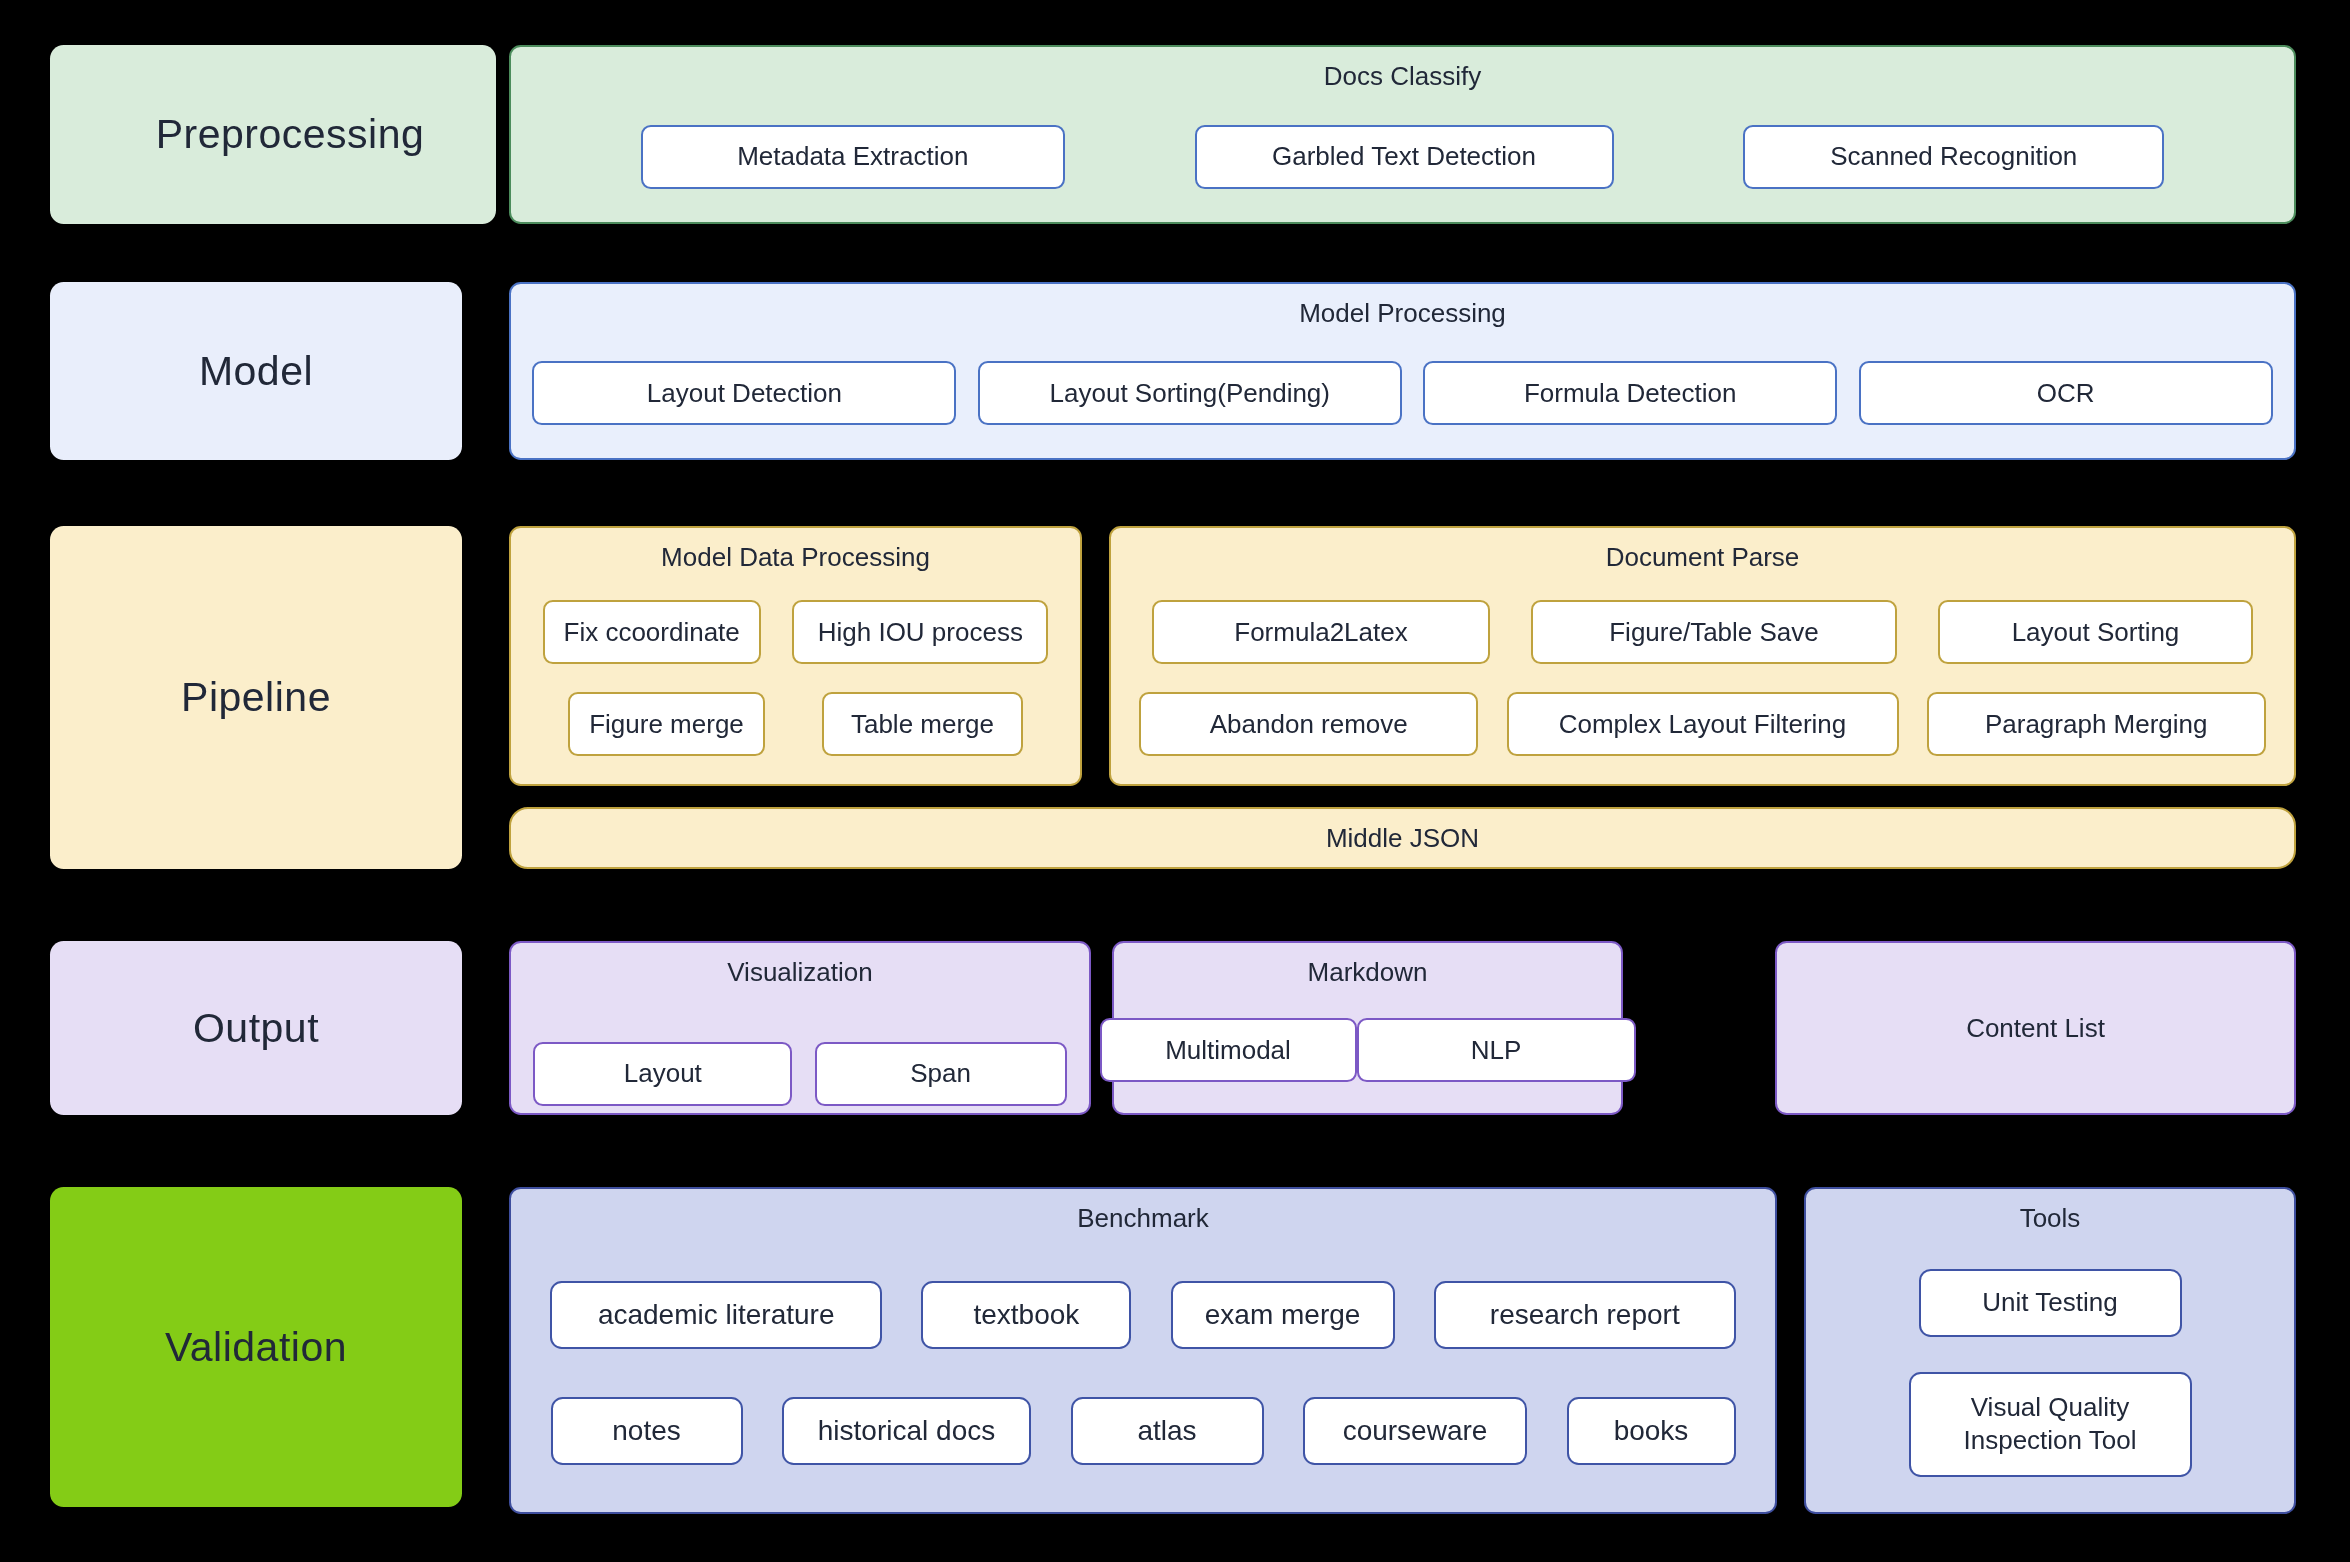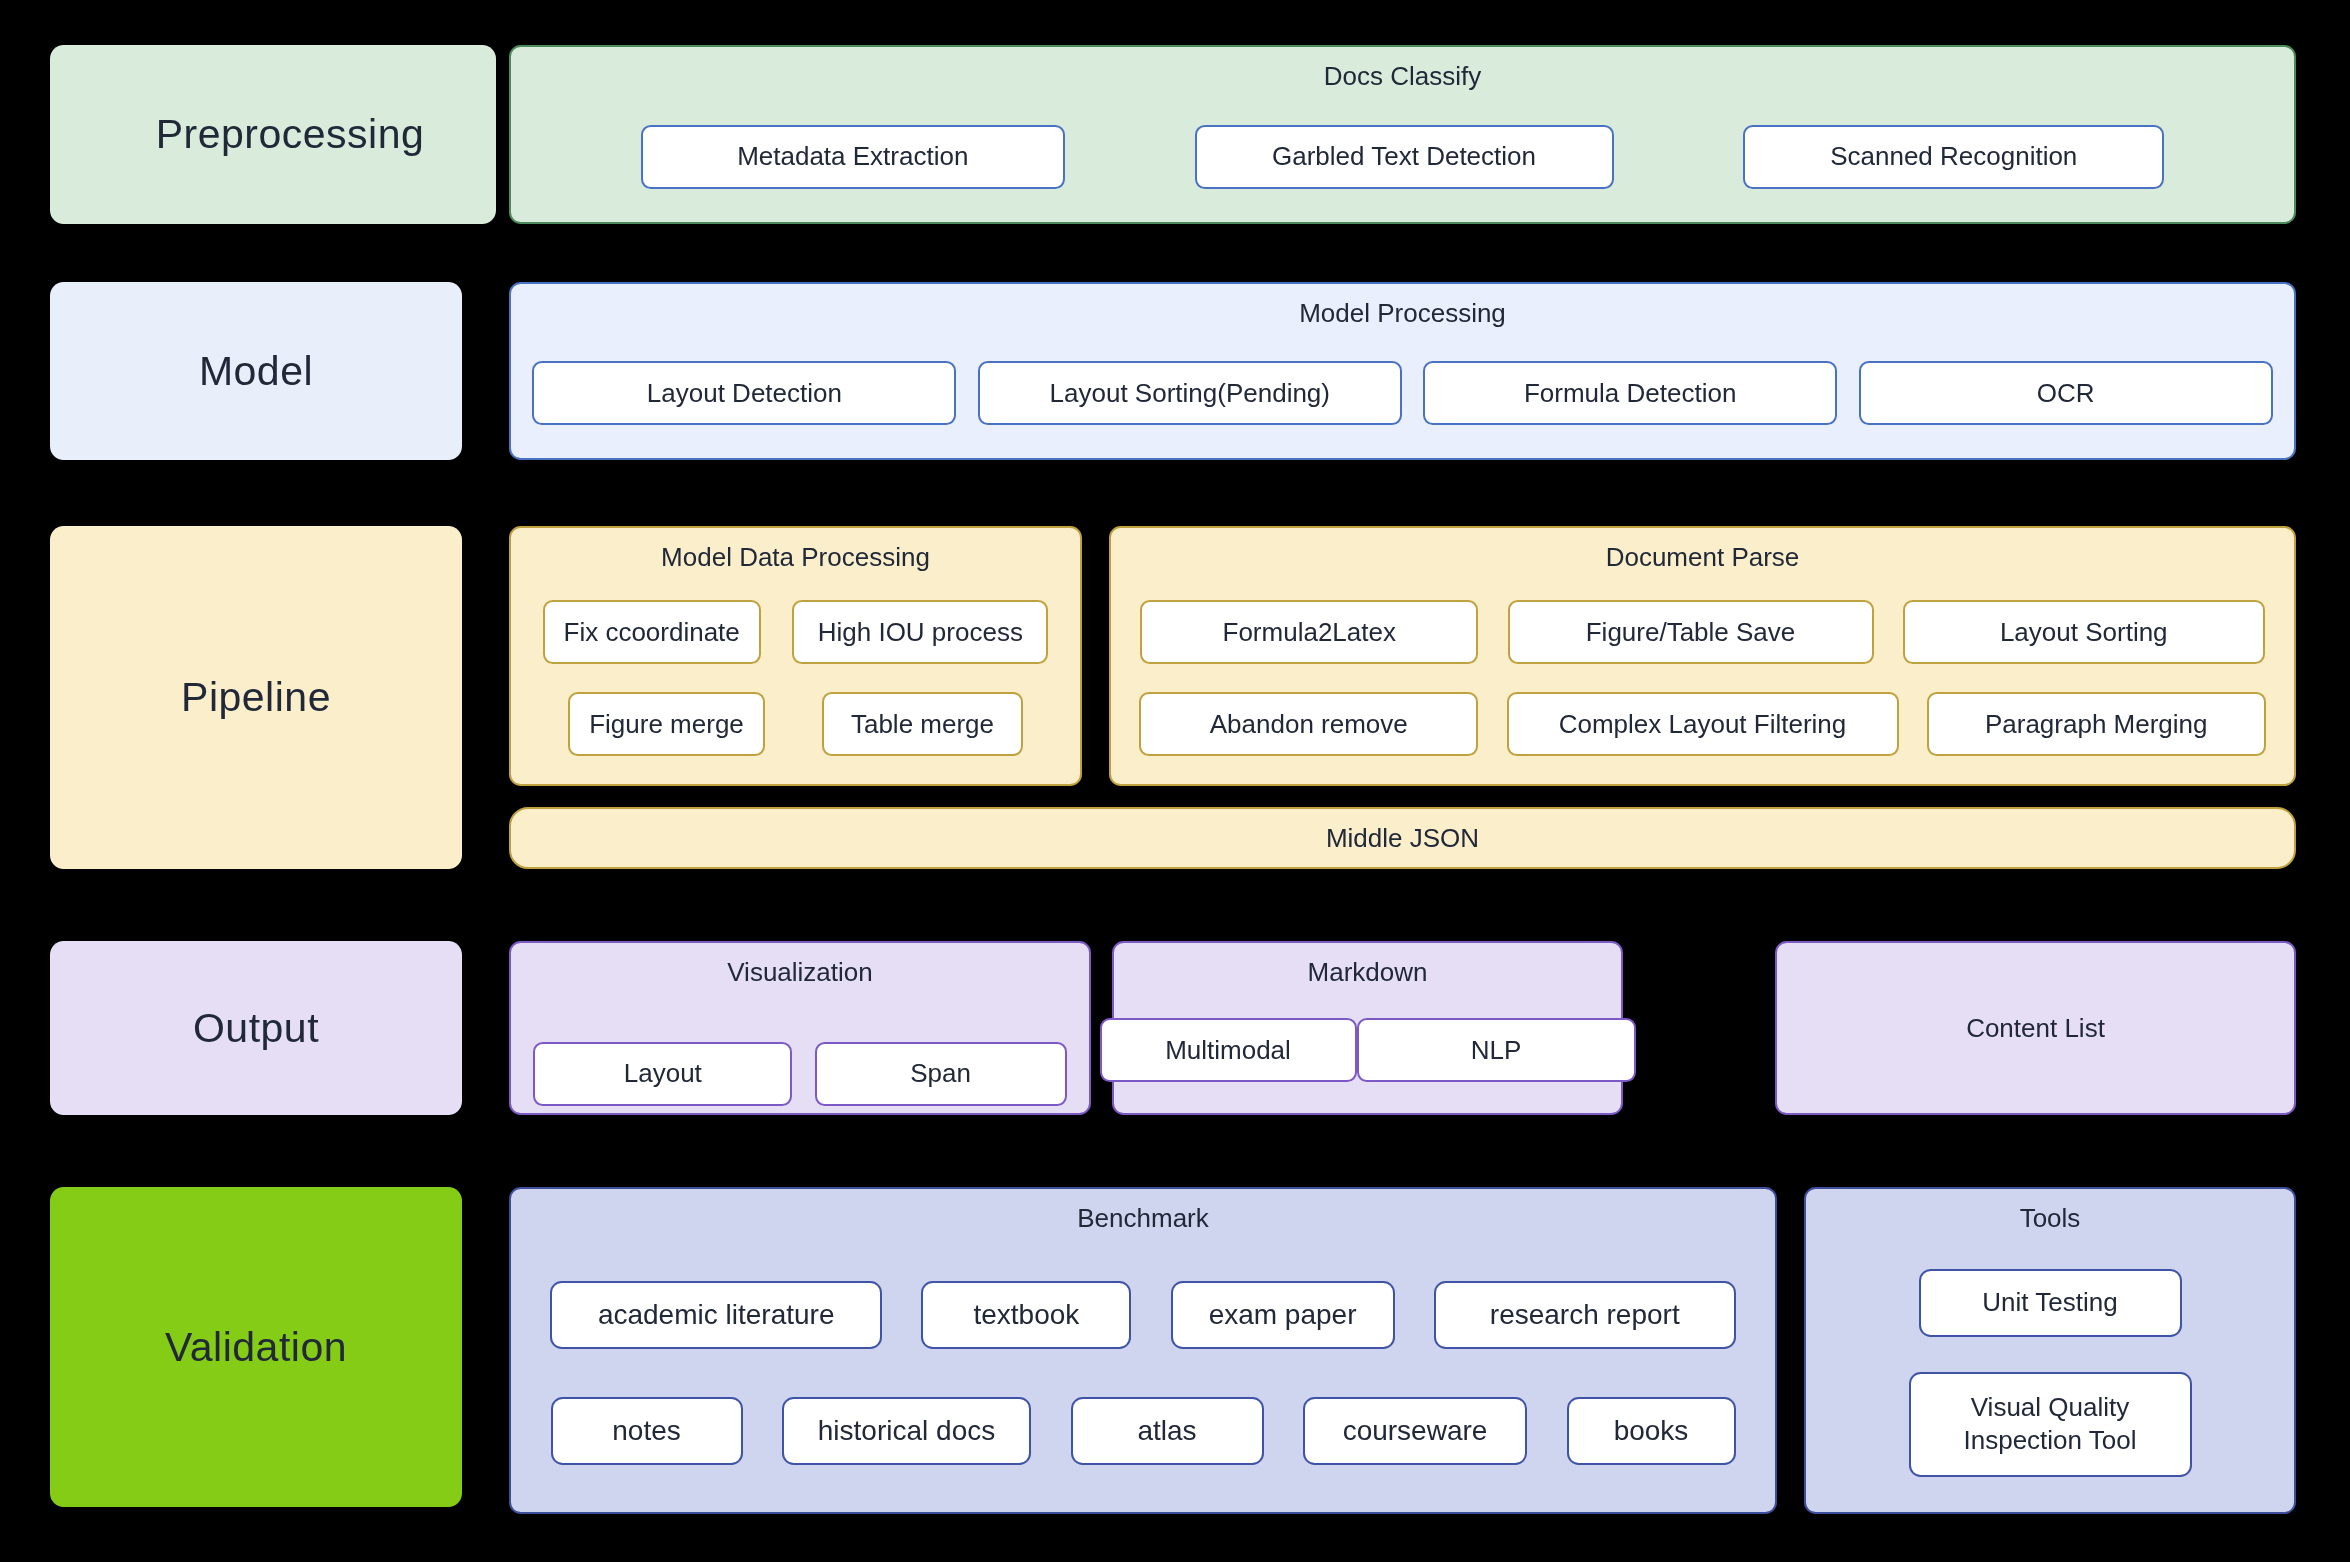--- a/index.html
+++ b/index.html
@@ -113,21 +113,21 @@
       </div>
     </div>
   </div>
 
   <div class="container c-dp">
     <div class="title">Document Parse</div>
     <div class="chips-area">
       <div class="chips-row">
         <div class="chip" style="width:338px">Formula2Latex</div>
         <div class="chip" style="width:366px">Figure/Table Save</div>
-        <div class="chip" style="width:362px">Layout Sorting</div>
+        <div class="chip" style="width:315px">Layout Sorting</div>
       </div>
       <div class="chips-row">
         <div class="chip" style="width:339px">Abandon remove</div>
         <div class="chip" style="width:392px">Complex Layout Filtering</div>
         <div class="chip" style="width:339px">Paragraph Merging</div>
       </div>
     </div>
   </div>
 
   <div class="c-mjson">Middle JSON</div>
@@ -153,21 +153,21 @@
   </div>
 
   <div class="container c-clist">Content List</div>
 
   <div class="container c-bench">
     <div class="title">Benchmark</div>
     <div class="chips-area">
       <div class="chips-row">
         <div class="chip" style="width:332px">academic literature</div>
         <div class="chip" style="width:210px">textbook</div>
-        <div class="chip" style="width:224px">exam paper</div>
+        <div class="chip" style="width:224px">exam merge</div>
         <div class="chip" style="width:302px">research report</div>
       </div>
       <div class="chips-row">
         <div class="chip" style="width:192px">notes</div>
         <div class="chip" style="width:249px">historical docs</div>
         <div class="chip" style="width:193px">atlas</div>
         <div class="chip" style="width:224px">courseware</div>
         <div class="chip" style="width:169px">books</div>
       </div>
     </div>

